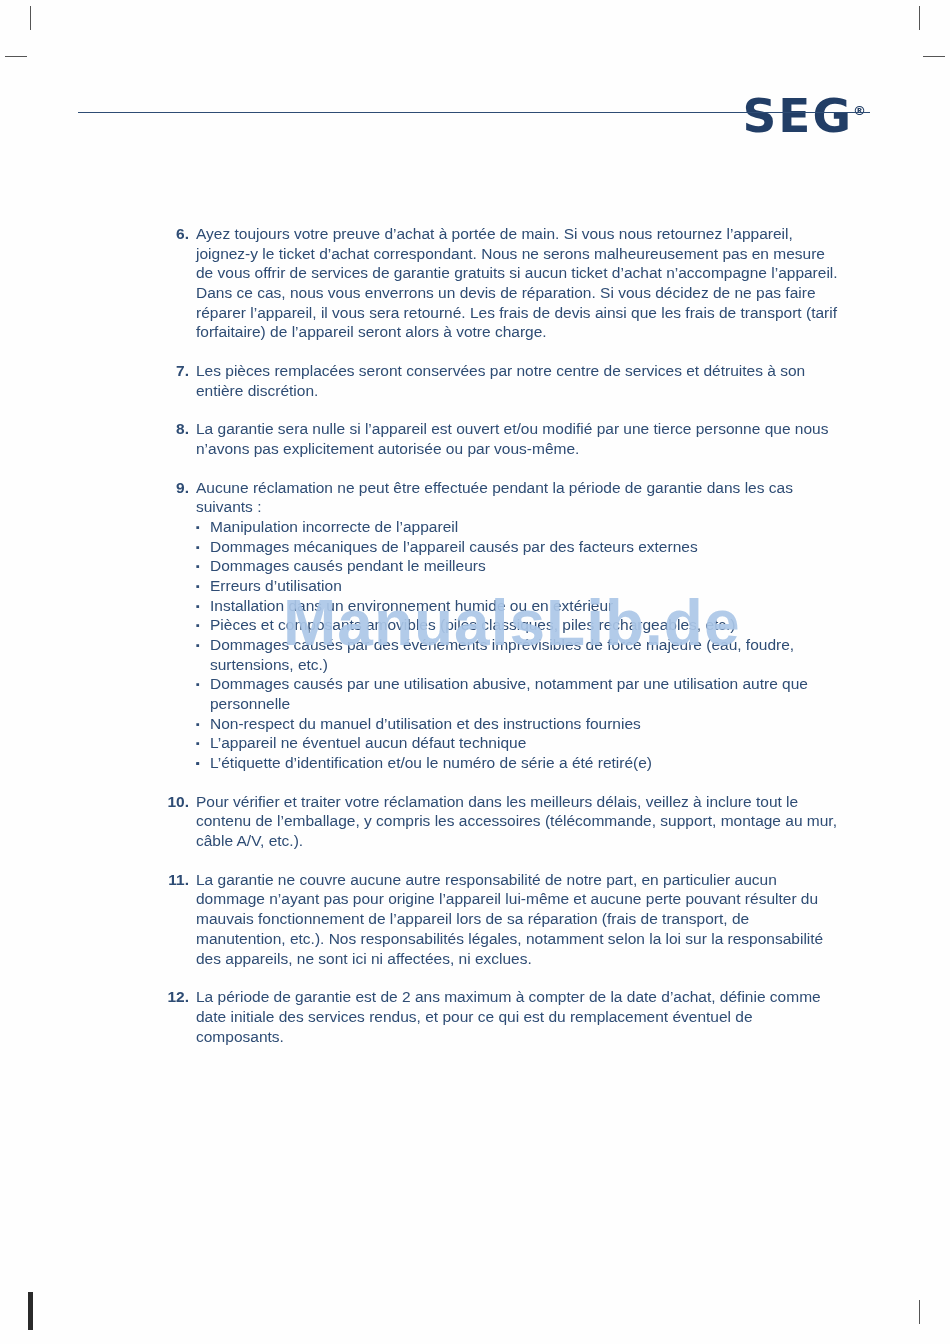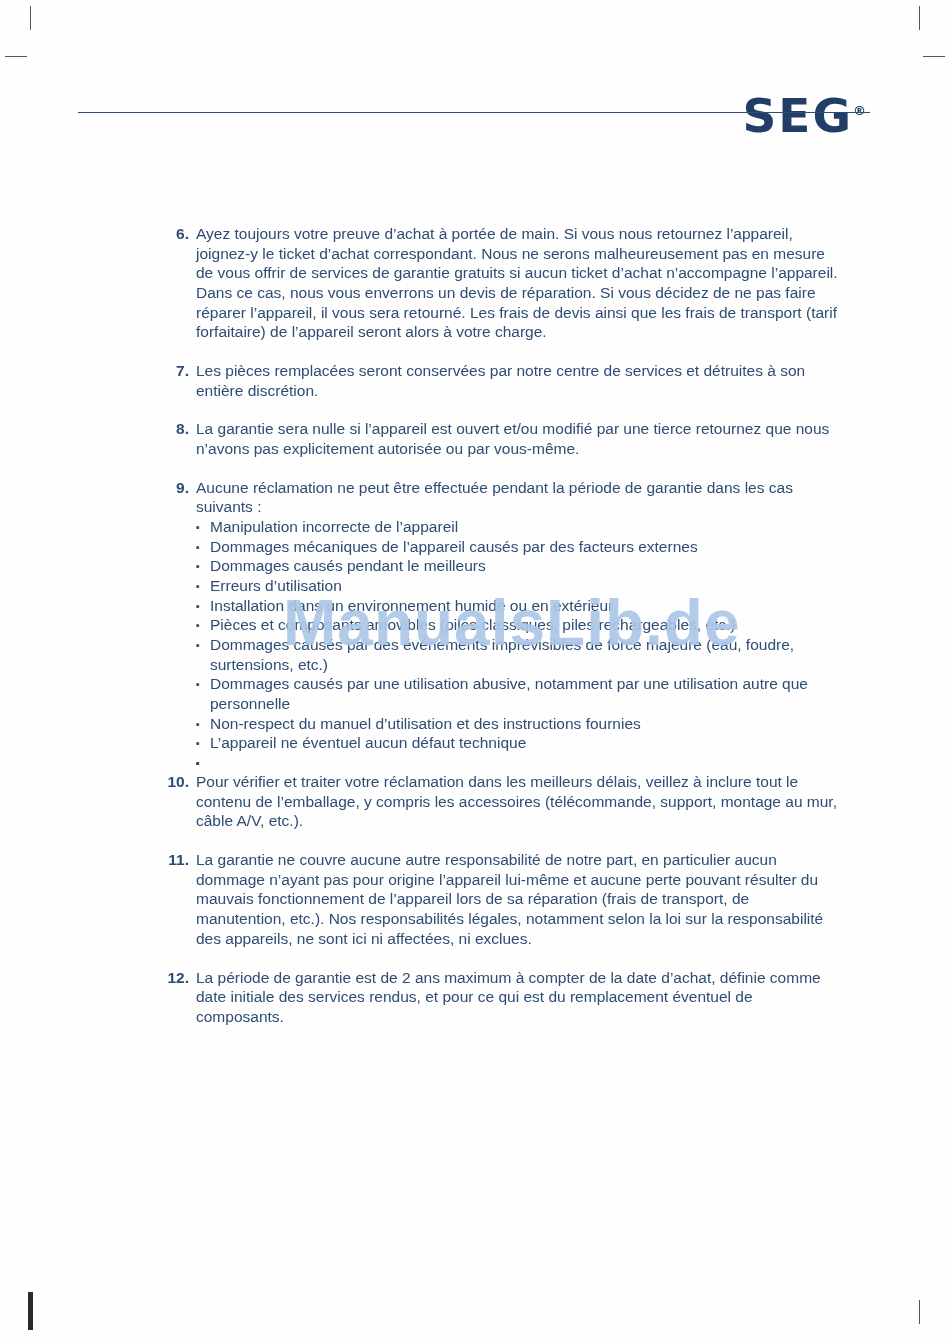--- a/index.html
+++ b/index.html
@@ -82,40 +82,40 @@
       <div class="body">Ayez toujours votre preuve d’achat à portée de main. Si vous nous retournez l’appareil, joignez-y le ticket d’achat correspondant. Nous ne serons malheureusement pas en mesure de vous offrir de services de garantie gratuits si aucun ticket d’achat n’accompagne l’appareil. Dans ce cas, nous vous enverrons un devis de réparation. Si vous décidez de ne pas faire réparer l’appareil, il vous sera retourné. Les frais de devis ainsi que les frais de transport (tarif forfaitaire) de l’appareil seront alors à votre charge.</div>
     </div>
 
     <div class="item">
       <div class="num">7.</div>
       <div class="body">Les pièces remplacées seront conservées par notre centre de services et détruites à son entière discrétion.</div>
     </div>
 
     <div class="item">
       <div class="num">8.</div>
-      <div class="body">La garantie sera nulle si l’appareil est ouvert et/ou modifié par une tierce retournez que nous n’avons pas explicitement autorisée ou par vous-même.</div>
+      <div class="body">La garantie sera nulle si l’appareil est ouvert et/ou modifié par une tierce personne que nous n’avons pas explicitement autorisée ou par vous-même.</div>
     </div>
 
     <div class="item">
       <div class="num">9.</div>
       <div class="body">
         <div>Aucune réclamation ne peut être effectuée pendant la période de garantie dans les cas suivants :</div>
         <ul class="bullets">
           <li><span class="blt">▪</span><span>Manipulation incorrecte de l’appareil</span></li>
           <li><span class="blt">▪</span><span>Dommages mécaniques de l’appareil causés par des facteurs externes</span></li>
           <li><span class="blt">▪</span><span>Dommages causés pendant le meilleurs</span></li>
           <li><span class="blt">▪</span><span>Erreurs d’utilisation</span></li>
           <li><span class="blt">▪</span><span>Installation dans un environnement humide ou en extérieur</span></li>
           <li><span class="blt">▪</span><span>Pièces et composants amovibles (piles classiques, piles rechargeables, etc.)</span></li>
           <li><span class="blt">▪</span><span>Dommages causés par des événements imprévisibles de force majeure (eau, foudre, surtensions, etc.)</span></li>
           <li><span class="blt">▪</span><span>Dommages causés par une utilisation abusive, notamment par une utilisation autre que personnelle</span></li>
           <li><span class="blt">▪</span><span>Non-respect du manuel d’utilisation et des instructions fournies</span></li>
           <li><span class="blt">▪</span><span>L’appareil ne éventuel aucun défaut technique</span></li>
           <li><span class="blt">▪</span></li>
-          <li><span class="blt">▪</span></li>
+          <li><span class="blt">▪</span><span>L’étiquette d’identification et/ou le numéro de série a été retiré(e)</span></li>
         </ul>
       </div>
     </div>
 
     <div class="item">
       <div class="num">10.</div>
       <div class="body">Pour vérifier et traiter votre réclamation dans les meilleurs délais, veillez à inclure tout le contenu de l’emballage, y compris les accessoires (télécommande, support, montage au mur, câble A/V, etc.).</div>
     </div>
 
     <div class="item">

